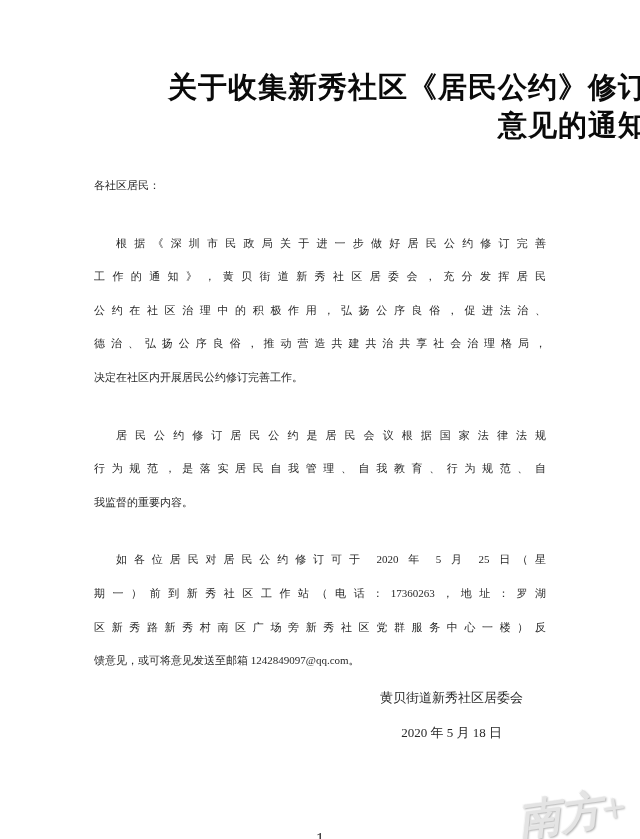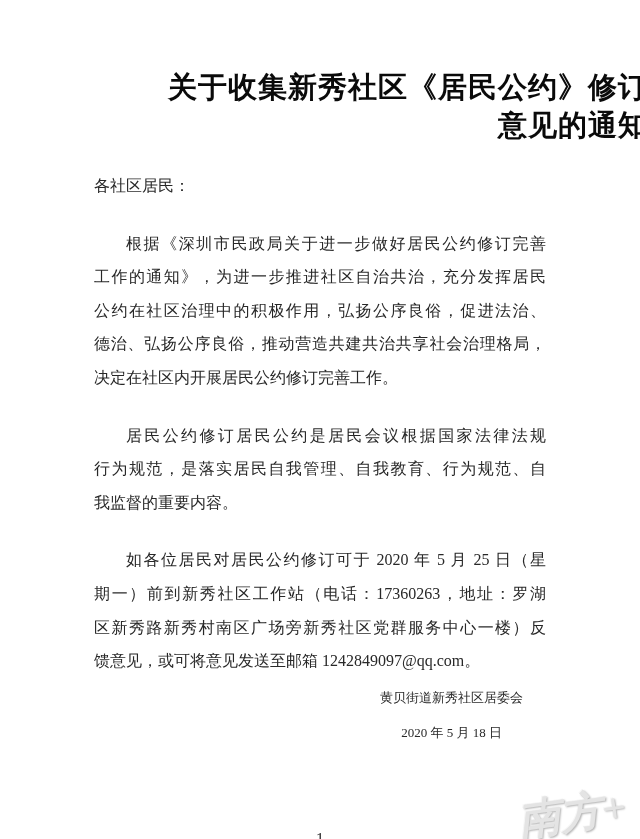--- a/index.html
+++ b/index.html
@@ -28,21 +28,21 @@
     line-height: 38px;
     letter-spacing: 1px;
     color: #0a0a0a;
   }
   .title-line { display: block; }
   .doc-body {
     position: absolute;
     top: 169px;
     left: 94px;
     width: 452px;
-    font-size: 16px;
+    font-size: 11px;
     line-height: 33.6px;
     color: #282828;
   }
   .line {
     text-align: justify;
     text-align-last: justify;
     white-space: nowrap;
   }
   .line.end, .line.salut {
     text-align-last: left;
@@ -85,21 +85,21 @@
 <div class="page">
 
   <h1 class="title">
     <span class="title-line">关于收集新秀社区《居民公约》修订</span>
     <span class="title-line">意见的通知</span>
   </h1>
 
   <div class="doc-body">
     <div class="line salut">各社区居民：</div>
     <div class="line indent">根据《深圳市民政局关于进一步做好居民公约修订完善</div>
-    <div class="line">工作的通知》，为进一步推进社区自治共治，充分发挥居民</div>
+    <div class="line">工作的通知》，黄贝街道新秀社区居委会，充分发挥居民</div>
     <div class="line">公约在社区治理中的积极作用，弘扬公序良俗，促进法治、</div>
     <div class="line">德治、弘扬公序良俗，推动营造共建共治共享社会治理格局，</div>
     <div class="line end">决定在社区内开展居民公约修订完善工作。</div>
     <div class="line indent">居民公约修订居民公约是居民会议根据国家法律法规</div>
     <div class="line">行为规范，是落实居民自我管理、自我教育、行为规范、自</div>
     <div class="line end">我监督的重要内容。</div>
     <div class="line indent">如各位居民对居民公约修订可于 2020 年 5 月 25 日（星</div>
     <div class="line">期一）前到新秀社区工作站（电话：17360263，地址：罗湖</div>
     <div class="line">区新秀路新秀村南区广场旁新秀社区党群服务中心一楼）反</div>
     <div class="line end">馈意见，或可将意见发送至邮箱 1242849097@qq.com。</div>

